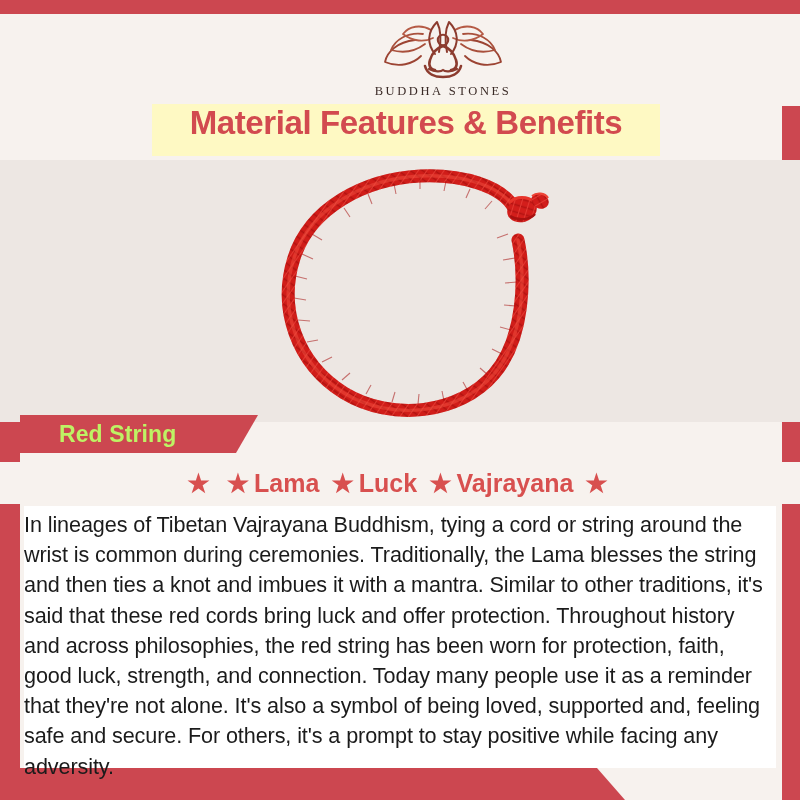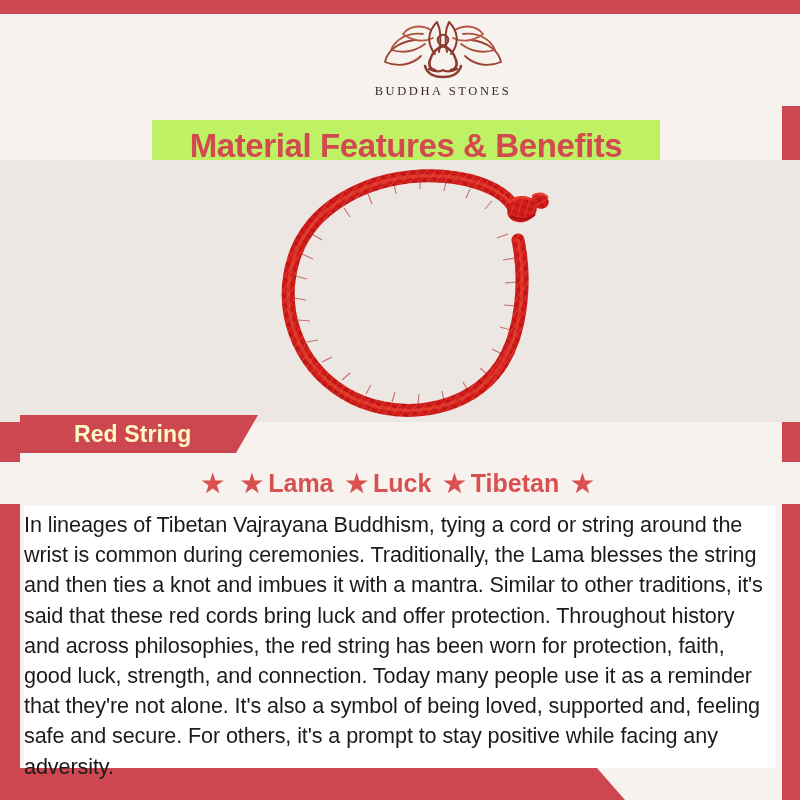--- a/index.html
+++ b/index.html
@@ -59,24 +59,24 @@
     font-family: "Liberation Serif", serif;
     font-size: 12.5px;
     letter-spacing: 2.6px;
     color: #3a2a26;
     font-weight: 400;
   }
 
   
   .title-band {
     position: absolute;
-    left: 152px; top: 120px;
+    left: 152px; top: 104px;
     width: 508px; height: 52px;
-    background: #bef264;
-    display: flex; align-items: center; justify-content: center;
+    background: #fef9c3;
+    display: flex; justify-content: center;
   }
   .title-text {
     font-size: 33px;
     font-weight: bold;
     color: #D24A4F;
     letter-spacing: -0.4px;
     white-space: nowrap;
   }
 
   
@@ -96,22 +96,22 @@
   
   .ribbon {
     position: absolute;
     left: 20px; top: 415px;
     width: 238px; height: 38px;
     background: #CC4750;
     clip-path: polygon(0 0, 238px 0, 216px 38px, 0 38px);
     display: flex; align-items: center;
   }
   .ribbon-label {
-    margin-left: 54px;
-    color: #fef9c3;
+    margin-left: 39px;
+    color: #bef264;
     font-size: 23px;
     font-weight: bold;
     letter-spacing: 0.1px;
   }
 
   
   .benefits {
     position: absolute;
     left: 0; top: 462px;
     width: 800px; height: 42px;
@@ -288,21 +288,21 @@
     <span class="benefit">
       <span class="star">★</span>
       <span>Lama</span>
     </span>
     <span class="benefit">
       <span class="star">★</span>
       <span>Luck</span>
     </span>
     <span class="benefit">
       <span class="star">★</span>
-      <span>Tibetan</span>
+      <span>Vajrayana</span>
     </span>
     <span class="benefit">
       <span class="star">★</span>
     </span>
   </div>
 
   <div class="copy">
     <p>In lineages of Tibetan Vajrayana Buddhism, tying a cord or string around the wrist is common during ceremonies. Traditionally, the Lama blesses the string and then ties a knot and imbues it with a mantra. Similar to other traditions, it's said that these red cords bring luck and offer protection. Throughout history and across philosophies, the red string has been worn for protection, faith, good luck, strength, and connection. Today many people use it as a reminder that they're not alone. It's also a symbol of being loved, supported and, feeling safe and secure. For others, it's a prompt to stay positive while facing any adversity.</p>
   </div>
 

